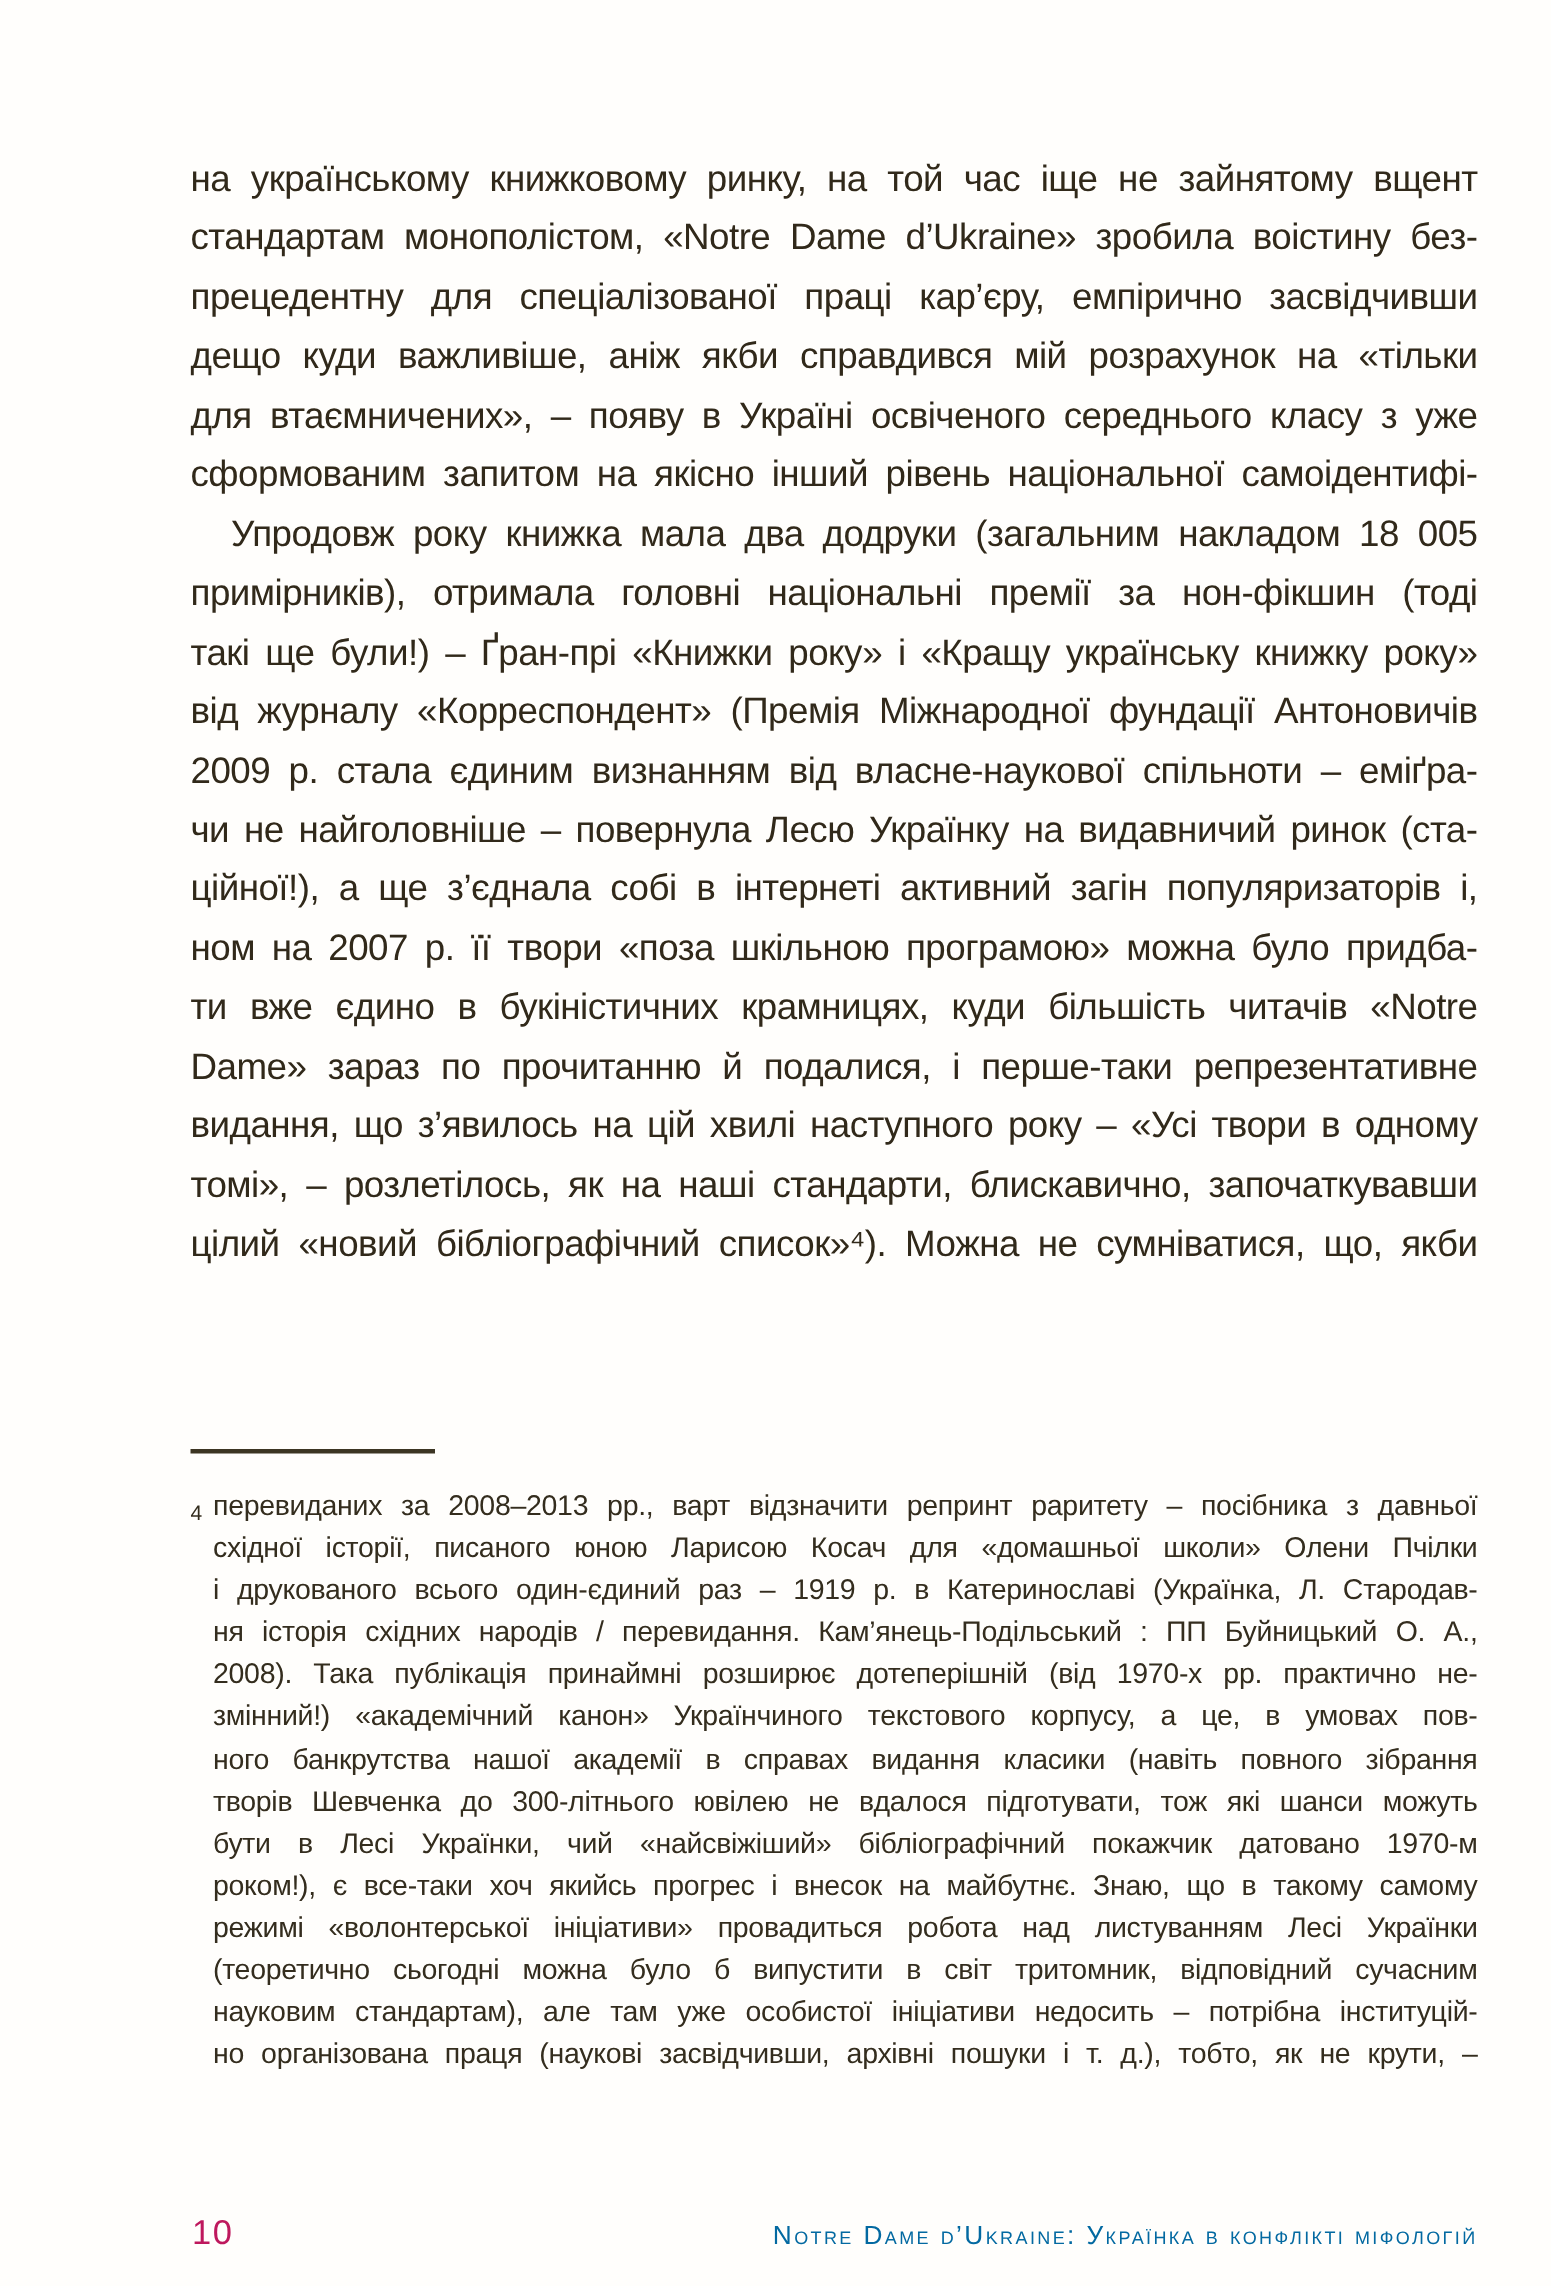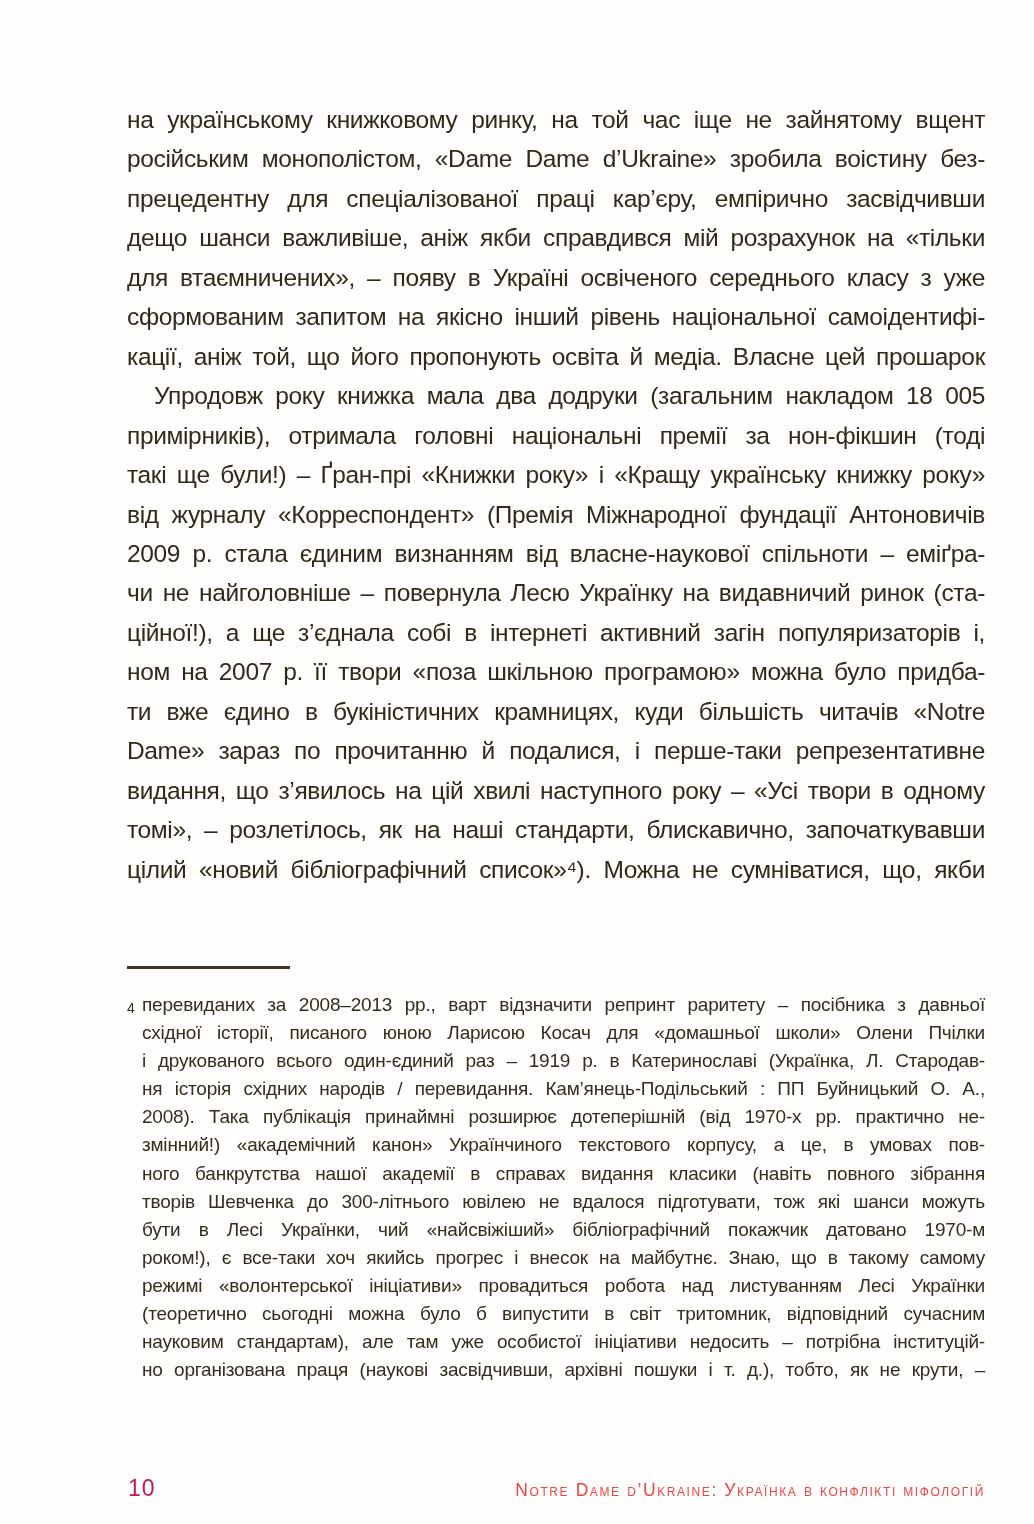--- a/index.html
+++ b/index.html
@@ -77,37 +77,36 @@
     letter-spacing: 1px;
     color: #be185d;
   }
   .footer-title {
     position: absolute;
     right: 49px;
     top: 1480px;
     font-size: 17.5px;
     font-variant: small-caps;
     letter-spacing: 1.6px;
-    color: #ef4444;
+    color: #0369a1;
     white-space: nowrap;
   }
 </style>
 </head>
 <body>
 
 <div class="page">
 
   <div class="body-text">
       <div class="body-line">на українському книжковому ринку, на той час іще не зайнятому вщент</div>
-      <div class="body-line">російським монополістом, «Dame Dame d’Ukraine» зробила воістину без-</div>
+      <div class="body-line">стандартам монополістом, «Notre Dame d’Ukraine» зробила воістину без-</div>
       <div class="body-line">прецедентну для спеціалізованої праці кар’єру, емпірично засвідчивши</div>
-      <div class="body-line">дещо шанси важливіше, аніж якби справдився мій розрахунок на «тільки</div>
+      <div class="body-line">дещо куди важливіше, аніж якби справдився мій розрахунок на «тільки</div>
       <div class="body-line">для втаємничених», – появу в Україні освіченого середнього класу з уже</div>
       <div class="body-line">сформованим запитом на якісно інший рівень національної самоідентифі-</div>
-      <div class="body-line">кації, аніж той, що його пропонують освіта й медіа. Власне цей прошарок</div>
       <div class="body-line indent">Упродовж року книжка мала два додруки (загальним накладом 18 005</div>
       <div class="body-line">примірників), отримала головні національні премії за нон-фікшин (тоді</div>
       <div class="body-line">такі ще були!) – Ґран-прі «Книжки року» і «Кращу українську книжку року»</div>
       <div class="body-line">від журналу «Корреспондент» (Премія Міжнародної фундації Антоновичів</div>
       <div class="body-line">2009 р. стала єдиним визнанням від власне-наукової спільноти – еміґра-</div>
       <div class="body-line">чи не найголовніше – повернула Лесю Українку на видавничий ринок (ста-</div>
       <div class="body-line">ційної!), а ще з’єднала собі в інтернеті активний загін популяризаторів і,</div>
       <div class="body-line">ном на 2007 р. її твори «поза шкільною програмою» можна було придба-</div>
       <div class="body-line">ти вже єдино в букіністичних крамницях, куди більшість читачів «Notre</div>
       <div class="body-line">Dame» зараз по прочитанню й подалися, і перше-таки репрезентативне</div>

